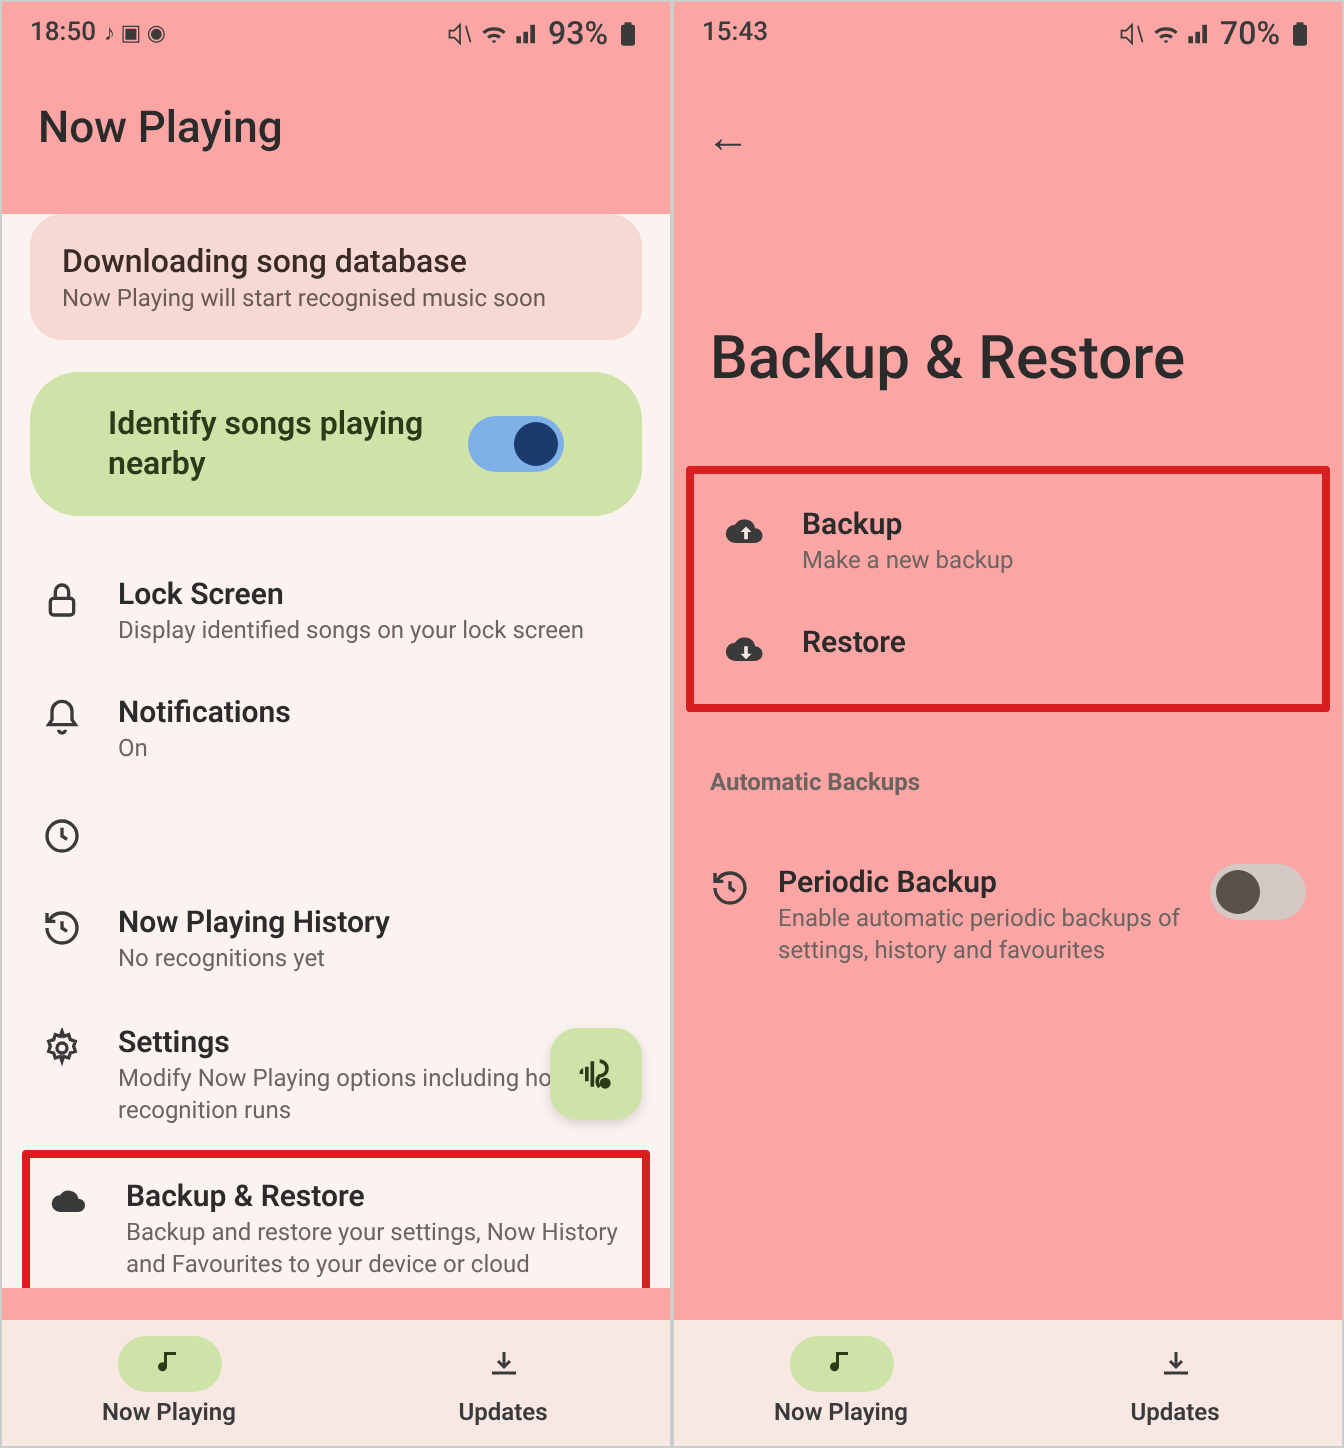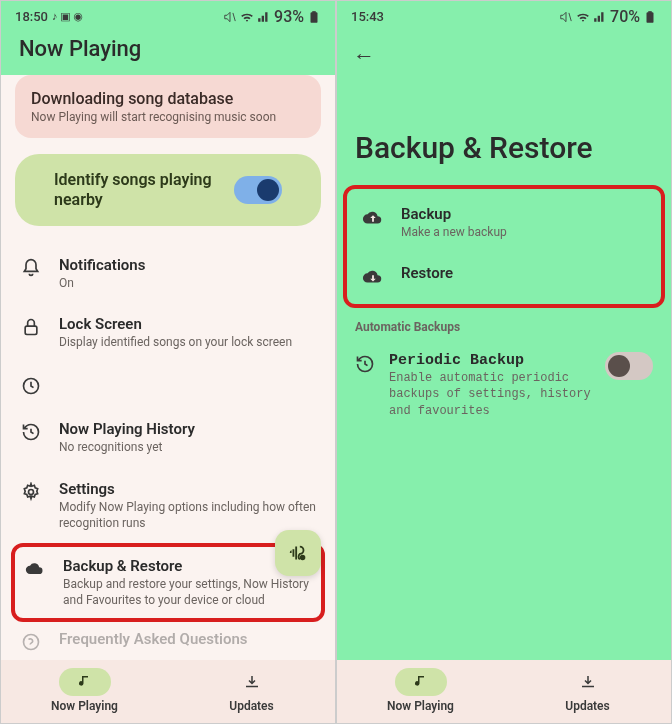--- a/index.html
+++ b/index.html
@@ -6,26 +6,27 @@
   body {
     font-family: -apple-system, BlinkMacSystemFont, 'Segoe UI', Roboto, sans-serif;
     display: flex;
     width: 672px;
     height: 724px;
     background: #fff;
   }
   .phone {
     width: 370px;
     height: 724px;
-    background: #86efac;
+    background: #fca5a5;
     position: relative;
     border: 1px solid #ccc;
     overflow: hidden;
     display: flex;
     flex-direction: column;
+    gap: 16px;
   }
   .status-bar {
     display: flex;
     justify-content: space-between;
     align-items: center;
     padding: 6px 14px 4px;
     font-size: 13px;
     font-weight: 500;
     color: #3a3a3a;
   }
@@ -97,21 +98,21 @@
     display: flex;
     justify-content: center;
     padding-top: 2px;
     color: #3a3a3a;
   }
   .list-item .txt { flex: 1; }
   .list-item .t1 { font-size: 15px; font-weight: 600; color: #2b2b2b; }
   .list-item .t2 { font-size: 12px; color: #6b6460; margin-top: 1px; line-height: 1.35; }
   .highlight-red {
     border: 4px solid #d81e1e;
-    border-radius: 12px;
+    border-radius: 2px;
   }
   .fab {
     position: absolute;
     right: 14px;
     bottom: 84px;
     width: 46px; height: 46px;
     background: #cfe3a8;
     border-radius: 14px;
     display: flex;
     align-items: center;
@@ -158,21 +159,20 @@
     font-size: 12px;
     color: #6b6460;
     padding: 4px 18px 4px;
     font-weight: bold;
   }
   .periodic-row {
     display: flex;
     align-items: flex-start;
     padding: 14px 18px;
     gap: 14px;
-    font-family: Liberation Mono, monospace;
   }
   .periodic-row .txt { flex: 1; }
   .periodic-row .t1 { font-size: 15px; font-weight: 600; color: #2b2b2b; }
   .periodic-row .t2 { font-size: 12px; color: #6b6460; margin-top: 1px; line-height: 1.35; }
   .faded { opacity: 0.35; }
   svg { display: block; }
 </style>
 </head>
 <body>
 
@@ -206,50 +206,50 @@
           </svg>
       </span>
     </div>
   </div>
 
   <div class="app-title">Now Playing</div>
 
   <div class="content">
     <div class="database-card">
       <div class="t1">Downloading song database</div>
-      <div class="t2">Now Playing will start recognising music soon</div>
+      <div class="t2">Now Playing will start recognised music soon</div>
     </div>
 
     <div class="identify-card">
       <div class="lbl">Identify songs playing nearby</div>
       <div class="toggle on"></div>
     </div>
 
     <div class="list-item">
       <div class="icon-wrap">
         <svg width="20" height="20" viewBox="0 0 24 24" fill="none" stroke="#3a3a3a" stroke-width="2">
+            <rect x="5" y="11" width="14" height="10" rx="2"></rect>
+            <path d="M8 11V7a4 4 0 018 0v4"></path>
+          </svg>
+      </div>
+      <div class="txt">
+        <div class="t1">Lock Screen</div>
+        <div class="t2">Display identified songs on your lock screen</div>
+      </div>
+    </div>
+
+    <div class="list-item">
+      <div class="icon-wrap">
+        <svg width="20" height="20" viewBox="0 0 24 24" fill="none" stroke="#3a3a3a" stroke-width="2">
             <path d="M6 8a6 6 0 0112 0v5l2 3H4l2-3zM10 19a2 2 0 004 0"></path>
           </svg>
       </div>
       <div class="txt">
         <div class="t1">Notifications</div>
         <div class="t2">On</div>
-      </div>
-    </div>
-
-    <div class="list-item">
-      <div class="icon-wrap">
-        <svg width="20" height="20" viewBox="0 0 24 24" fill="none" stroke="#3a3a3a" stroke-width="2">
-            <rect x="5" y="11" width="14" height="10" rx="2"></rect>
-            <path d="M8 11V7a4 4 0 018 0v4"></path>
-          </svg>
-      </div>
-      <div class="txt">
-        <div class="t1">Lock Screen</div>
-        <div class="t2">Display identified songs on your lock screen</div>
       </div>
     </div>
 
     <div class="list-item">
       <div class="icon-wrap">
         <svg width="20" height="20" viewBox="0 0 24 24" fill="none" stroke="#3a3a3a" stroke-width="2">
             <circle cx="12" cy="12" r="9"></circle>
             <path d="M12 7v5l3 2"></path>
           </svg>
       </div>

